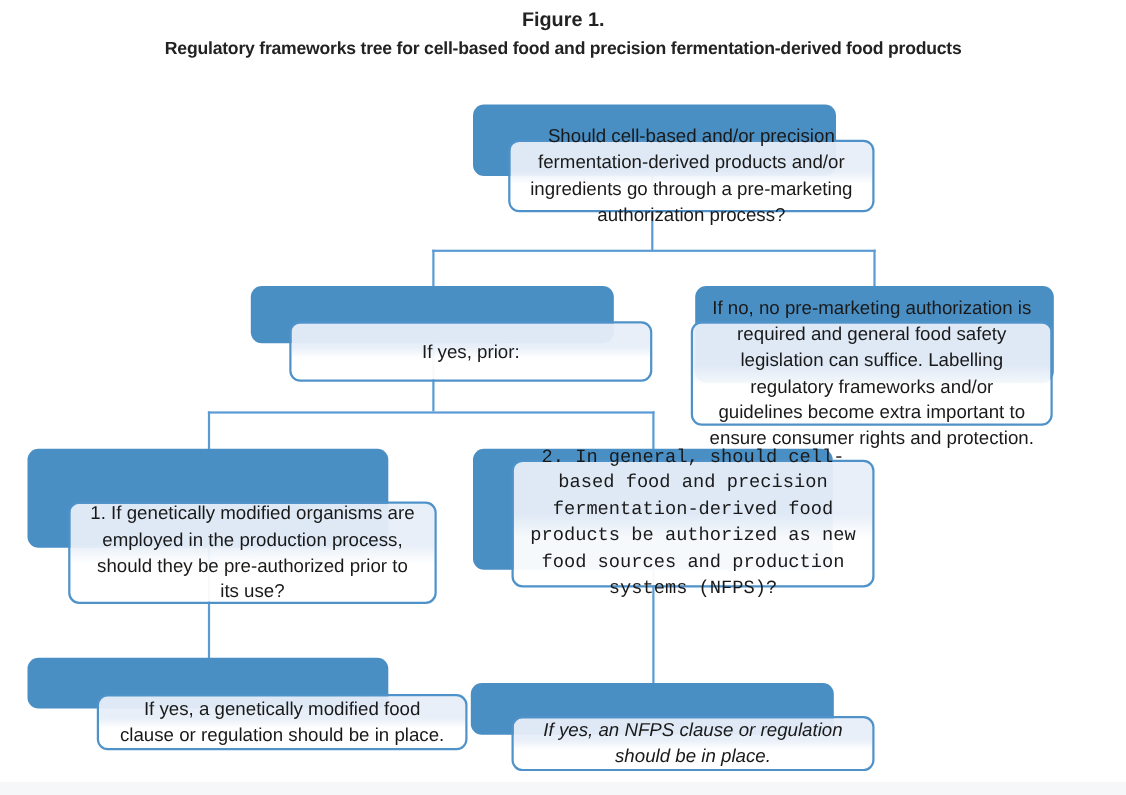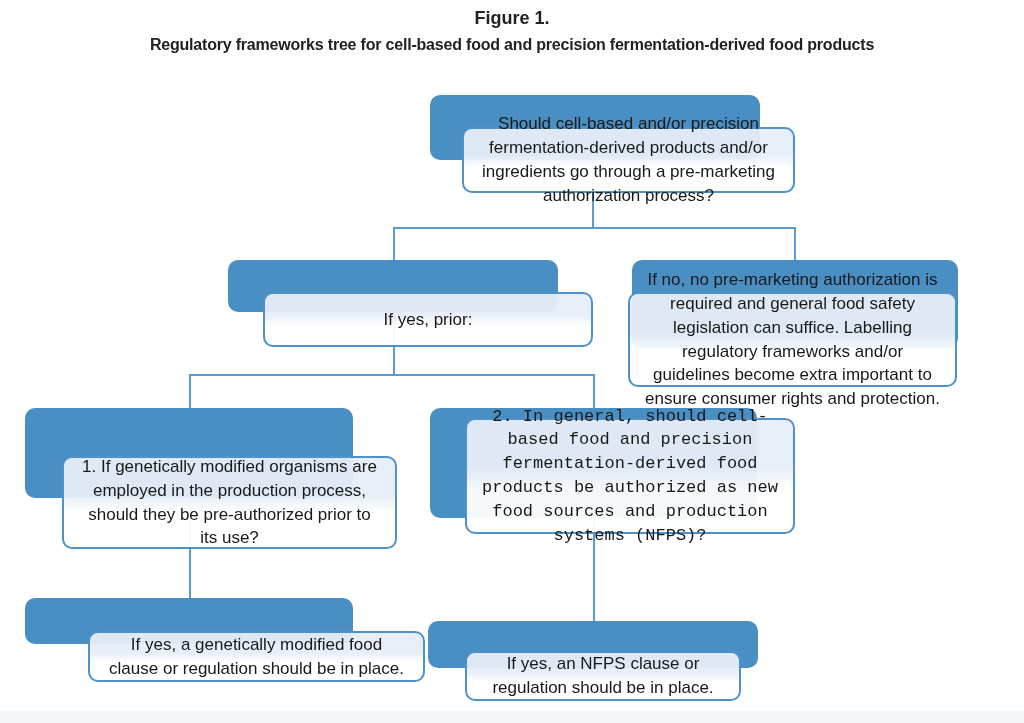--- a/index.html
+++ b/index.html
@@ -50,21 +50,21 @@
   #q1-back{left:25px;top:408px;width:328px;height:90px;}
   #q1-front{left:62px;top:456px;width:335px;height:93px;}
 
   #q2-back{left:430px;top:408px;width:327px;height:110px;}
   #q2-front{left:465px;top:418px;width:330px;height:116px;font-family:Liberation Mono, monospace;}
 
   #a1-back{left:25px;top:598px;width:328px;height:46px;}
   #a1-front{left:60px;top:631px;width:337px;height:51px;margin-left:28px;}
 
   #a2-back{left:428px;top:621px;width:330px;height:47px;}
-  #a2-front{left:465px;top:651px;width:276px;height:50px;}
+  #a2-front{left:465px;top:651px;width:330px;height:50px;font-style:italic;}
 
   
   .footer-strip{position:absolute;left:0;top:711px;width:1024px;height:12px;background:#f6f7f8;}
 </style>
 </head>
 <body>
 
 <div class="title-wrap">
   <div class="fig-label">Figure 1.</div>
   <div class="fig-title">Regulatory frameworks tree for cell-based food and precision fermentation-derived food products</div>

